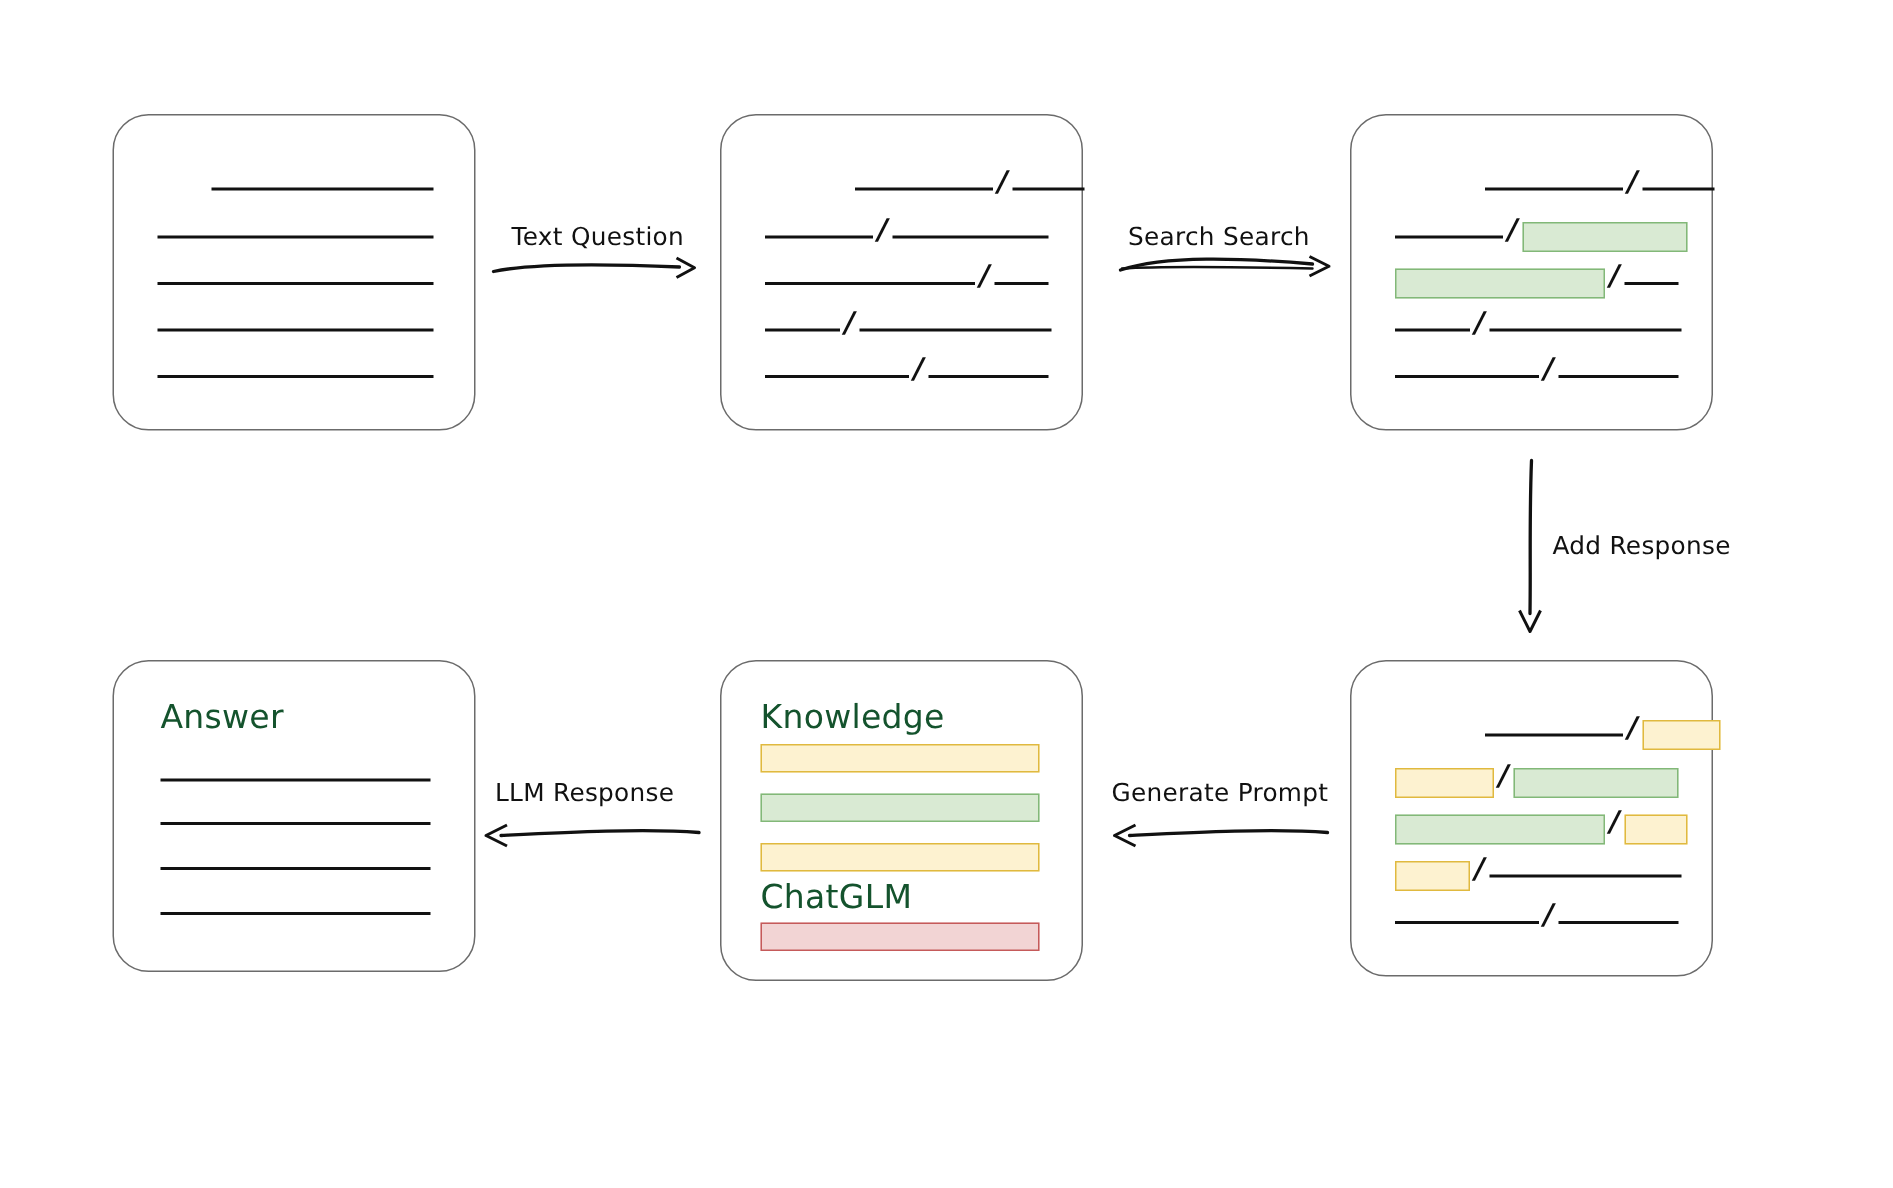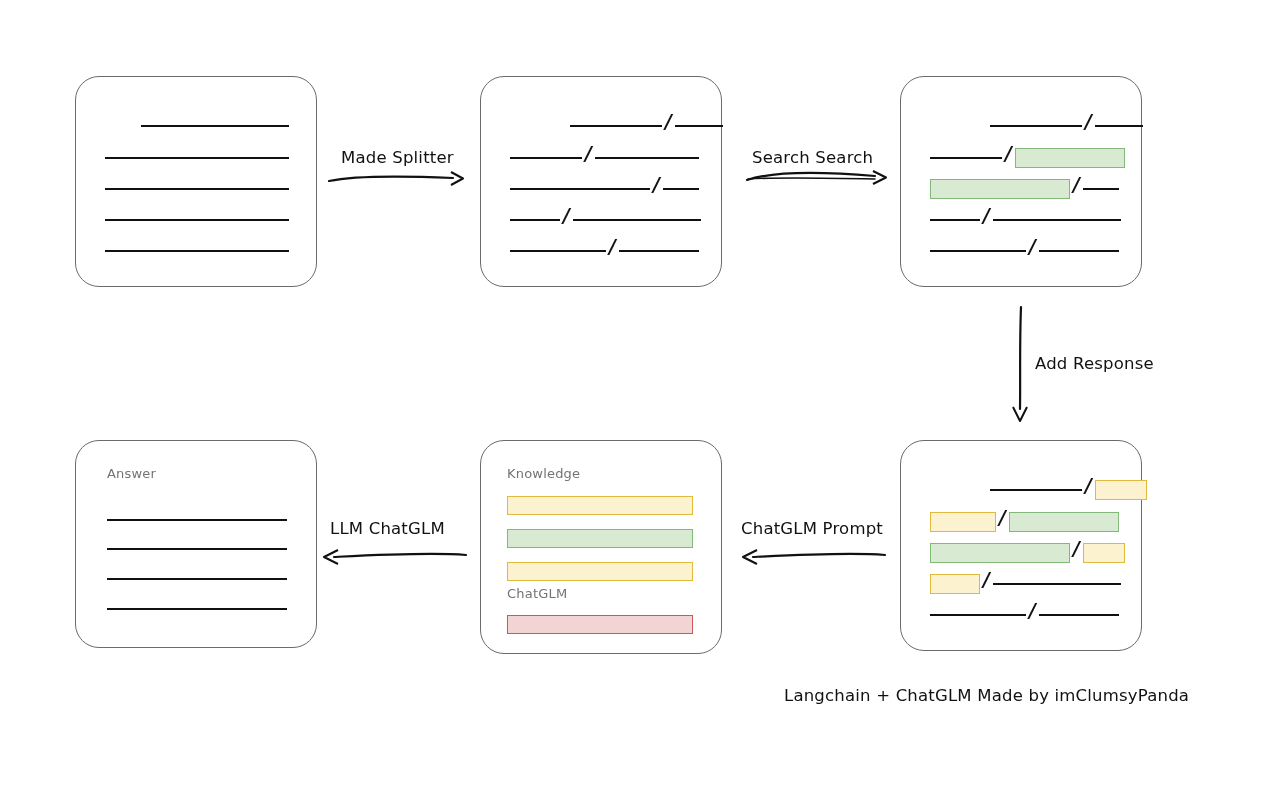--- a/index.html
+++ b/index.html
@@ -40,23 +40,23 @@
   
   .chip{
     height:20px;box-sizing:border-box;border-width:1.6px;border-style:solid;display:block;
   }
   .chip.green{background:#d9ead3;border-color:#82b878;}
   .chip.yellow{background:#fdf2d0;border-color:#e0b93f;}
 
   
   .box-label{
     position:absolute;
-    font-size:13px;
+    font-size:22px;
     letter-spacing:.2px;
-    color:#737373;
+    color:#14532d;
     white-space:nowrap;
   }
 
   
   .kbar{position:absolute;height:19px;box-sizing:border-box;border-width:1.6px;border-style:solid;}
   .kbar.yellow{background:#fdf2d0;border-color:#e0b93f;}
   .kbar.green{background:#d9ead3;border-color:#82b878;}
   .kbar.red{background:#f2d4d4;border-color:#c55a5a;}
 
   
@@ -103,21 +103,21 @@
         </div>
     </div>
   </div>
 
   <div class="arrow" style="left:327px;top:168px;width:140px;height:22px;">
     <svg width="140" height="22" viewBox="0 0 140 22">
       <path d="M2,13 C30,7 80,8 126,10" stroke="#111" stroke-width="2.2" fill="none" stroke-linecap="round"></path>
       <path d="M124,4 L136,10.5 L124,17" stroke="#111" stroke-width="2" fill="none" stroke-linejoin="round"></path>
     </svg>
   </div>
-  <div class="arrow-label" style="left:341px;top:148px;">Made Splitter</div>
+  <div class="arrow-label" style="left:341px;top:148px;">Text Question</div>
 
   <div class="box" style="left:480px;top:76px;width:242px;height:211px;">
     <div class="box-inner">
       <div class="lrow" style="left:29px;top:47px;">
         <span style="display:inline-block;width:60px;"></span>
         <span class="seg" style="width:92px;"></span>
           <span class="slash">/</span>
           <span class="seg" style="width:48px;"></span>
       </div>
       <div class="lrow" style="left:29px;top:79px;">
@@ -221,54 +221,53 @@
       </div>
     </div>
   </div>
 
   <div class="arrow" style="left:737px;top:546px;width:150px;height:22px;">
     <svg width="150" height="22" viewBox="0 0 150 22">
       <path d="M148,9 C112,6 56,9 16,11" stroke="#111" stroke-width="2.2" fill="none" stroke-linecap="round"></path>
       <path d="M20,4 L6,11 L20,18" stroke="#111" stroke-width="2" fill="none" stroke-linejoin="round"></path>
     </svg>
   </div>
-  <div class="arrow-label" style="left:741px;top:519px;">ChatGLM Prompt</div>
+  <div class="arrow-label" style="left:741px;top:519px;">Generate Prompt</div>
 
   <div class="box" style="left:480px;top:440px;width:242px;height:214px;">
     <div class="box-inner">
       <div class="box-label" style="left:26px;top:25px;">Knowledge</div>
       <div class="kbar yellow" style="left:26px;top:55px;width:186px;"></div>
       <div class="kbar green" style="left:26px;top:88px;width:186px;"></div>
       <div class="kbar yellow" style="left:26px;top:121px;width:186px;"></div>
       <div class="box-label" style="left:26px;top:145px;">ChatGLM</div>
       <div class="kbar red" style="left:26px;top:174px;width:186px;"></div>
     </div>
   </div>
 
   <div class="arrow" style="left:318px;top:546px;width:150px;height:22px;">
     <svg width="150" height="22" viewBox="0 0 150 22">
       <path d="M148,9 C112,6 56,9 16,11" stroke="#111" stroke-width="2.2" fill="none" stroke-linecap="round"></path>
       <path d="M20,4 L6,11 L20,18" stroke="#111" stroke-width="2" fill="none" stroke-linejoin="round"></path>
     </svg>
   </div>
-  <div class="arrow-label" style="left:330px;top:519px;">LLM ChatGLM</div>
+  <div class="arrow-label" style="left:330px;top:519px;">LLM Response</div>
 
   <div class="box" style="left:75px;top:440px;width:242px;height:208px;">
     <div class="box-inner">
       <div class="box-label" style="left:31px;top:25px;">Answer</div>
       <div class="lrow" style="left:31px;top:77px;">
           <span class="seg" style="width:180px;"></span>
         </div>
       <div class="lrow" style="left:31px;top:106px;">
           <span class="seg" style="width:180px;"></span>
         </div>
       <div class="lrow" style="left:31px;top:136px;">
           <span class="seg" style="width:180px;"></span>
         </div>
       <div class="lrow" style="left:31px;top:166px;">
           <span class="seg" style="width:180px;"></span>
         </div>
     </div>
   </div>
 
-  <div class="credit" style="left:784px;top:686px;">Langchain + ChatGLM Made by imClumsyPanda</div>
 
 </div>
 
 </body></html>

